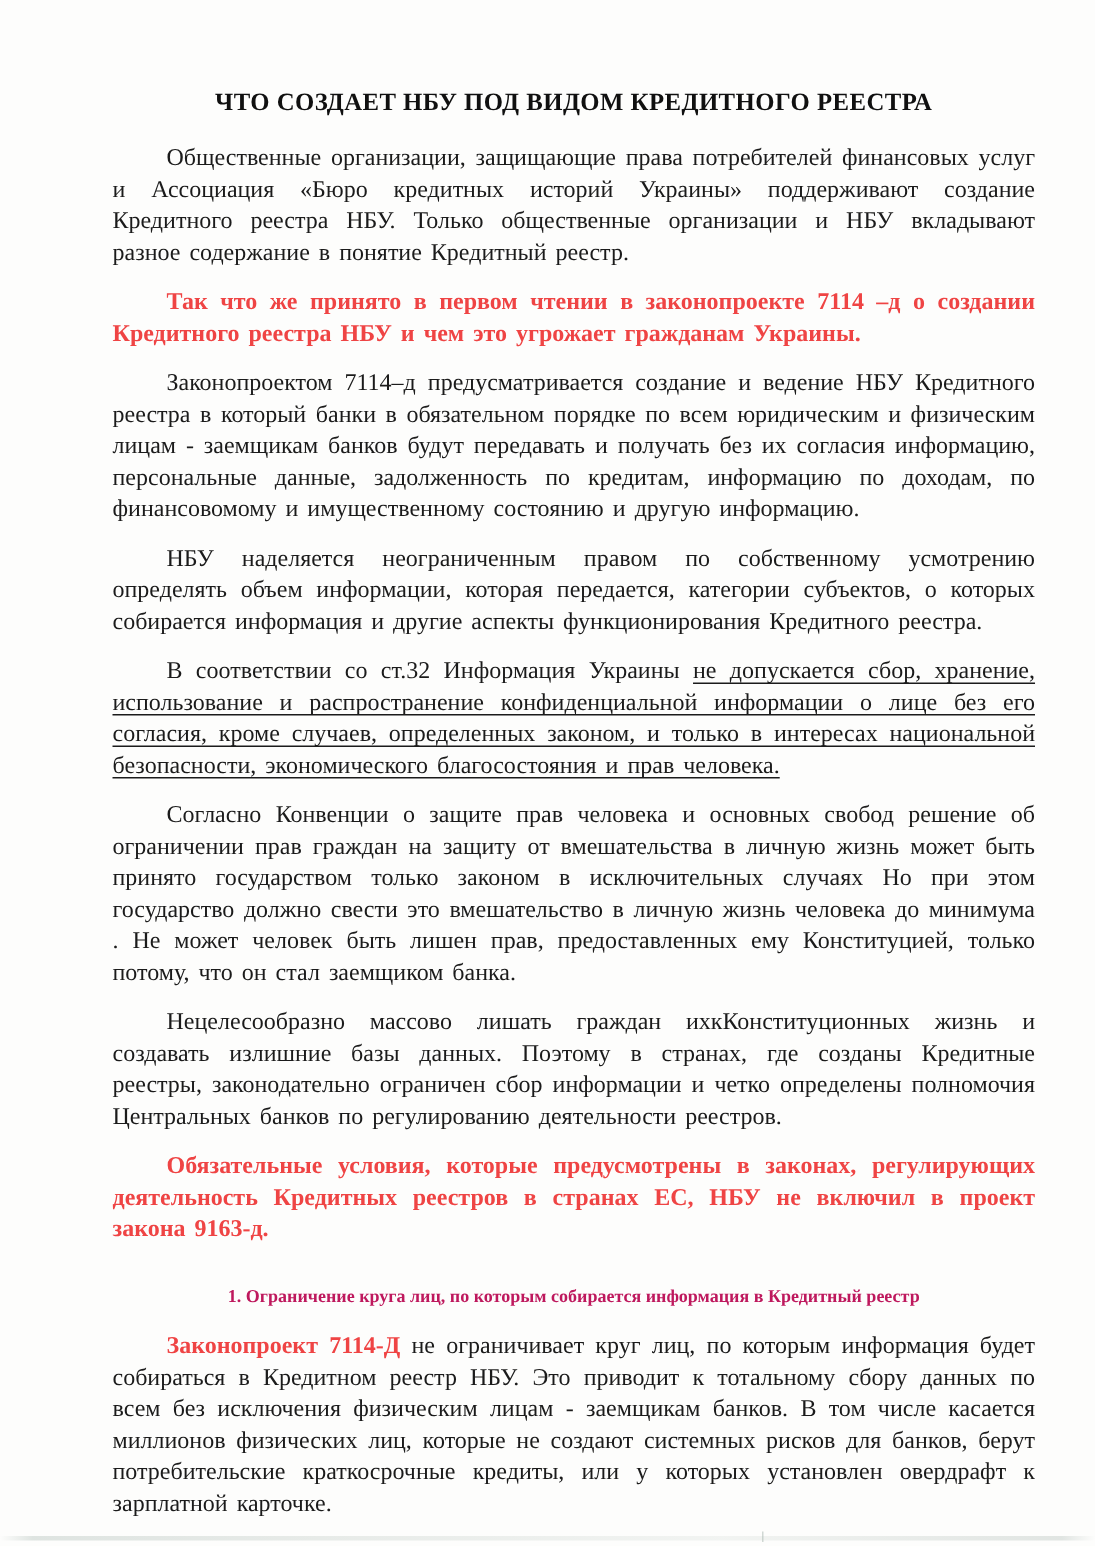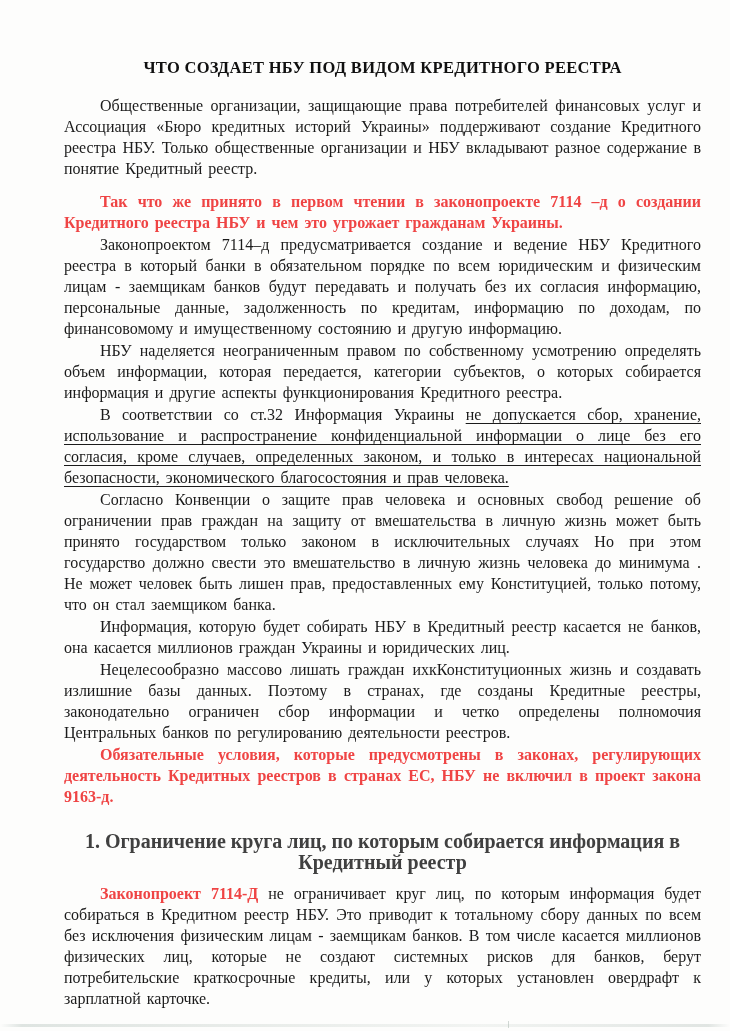--- a/index.html
+++ b/index.html
@@ -26,43 +26,43 @@
     margin: 0 0 0 0;
     letter-spacing: 0.3px;
     color: #101010;
   }
   .para {
     font-size: 16px;
     line-height: 21px;
     text-align: justify;
     text-indent: 36px;
     word-spacing: 2px;
-    margin: 1px;
+    margin: 12px;
   }
   .para.first {
     margin-top: 17px;
   }
   .para.sp {
     margin-top: 12px;
   }
   .bold {
     font-weight: bold;
     color: #ef4444;
   }
   .underline {
     text-decoration: underline;
     text-decoration-thickness: 1px;
     text-underline-offset: 3px;
   }
   .heading {
-    font-size: 20px;
+    font-size: 12px;
     font-weight: bold;
     text-align: center;
     margin: 24px 0 10px 0;
-    color: #404040;
+    color: #be185d;
     line-height: 21px;
   }
   .scan-strip {
     position: absolute;
     bottom: 4px;
     left: 0;
     width: 100%;
     height: 3px;
     background: linear-gradient(90deg,
       rgba(185,198,192,0) 0%,
@@ -95,21 +95,20 @@
 
     <p class="para">Законопроектом 7114–д предусматривается создание и ведение НБУ Кредитного реестра в который банки в обязательном порядке по всем юридическим и физическим лицам - заемщикам банков будут передавать и получать без их согласия информацию, персональные данные, задолженность по кредитам, информацию по доходам, по финансовомому и имущественному состоянию  и другую информацию.</p>
 
     <p class="para">НБУ наделяется неограниченным правом по собственному усмотрению определять объем информации, которая передается, категории субъектов, о которых собирается информация  и другие аспекты функционирования Кредитного реестра.</p>
 
 
     <p class="para"><span>В соответствии со  ст.32 Информация Украины </span><span class="underline">не допускается сбор, хранение, использование и распространение конфиденциальной информации о лице без его согласия, кроме случаев, определенных законом, и только в интересах национальной безопасности, экономического благосостояния и прав человека.</span></p>
 
     <p class="para">Согласно Конвенции о защите прав человека  и основных свобод решение об ограничении прав граждан на  защиту от вмешательства в личную жизнь  может быть принято государством только законом  в исключительных случаях Но при этом  государство должно свести это вмешательство в личную жизнь человека до минимума . Не может человек быть лишен прав, предоставленных ему Конституцией, только потому, что он стал заемщиком банка.</p>
 
-    <p class="para">Информация, которую будет собирать НБУ в Кредитный реестр касается не банков, она касается миллионов граждан Украины  и юридических лиц.</p>
 
     <p class="para">Нецелесообразно  массово лишать граждан ихкКонституционных жизнь и создавать излишние базы данных. Поэтому в странах, где созданы Кредитные реестры, законодательно ограничен сбор информации и четко определены полномочия  Центральных банков по регулированию деятельности реестров.</p>
 
     <p class="para bold">Обязательные условия, которые предусмотрены в законах, регулирующих деятельность Кредитных реестров в странах ЕС,  НБУ не включил  в проект закона 9163-д.</p>
 
     <h2 class="heading">1. Ограничение круга лиц, по которым собирается информация в Кредитный реестр</h2>
 
     <p class="para"><span class="bold">Законопроект 7114-Д</span><span>  не ограничивает круг лиц, по которым информация будет собираться в Кредитном реестр НБУ. Это  приводит к тотальному сбору данных по всем без исключения физическим лицам - заемщикам  банков. В том числе касается миллионов физических лиц, которые  не создают  системных рисков для банков, берут потребительские краткосрочные кредиты, или у которых установлен овердрафт к зарплатной карточке.</span></p>
 
   </div>

